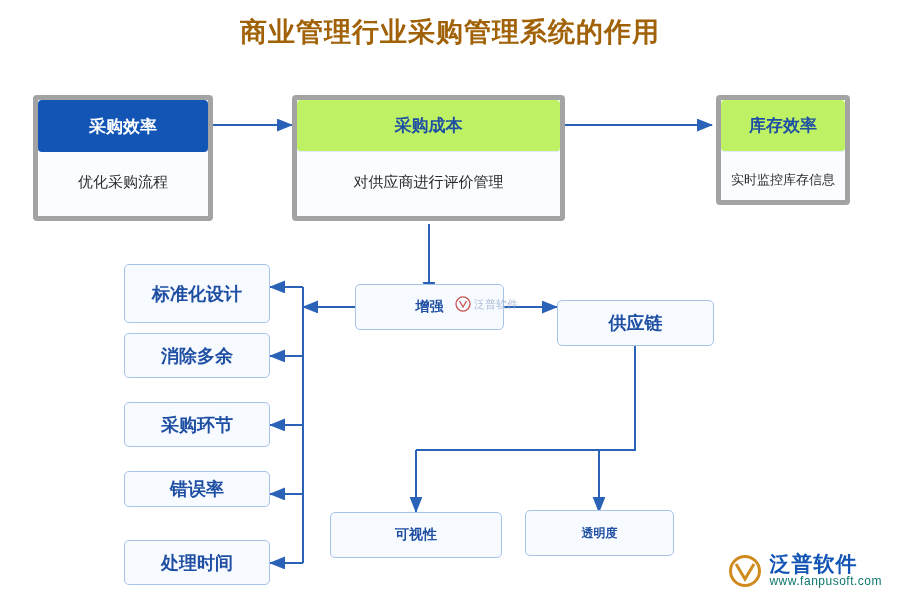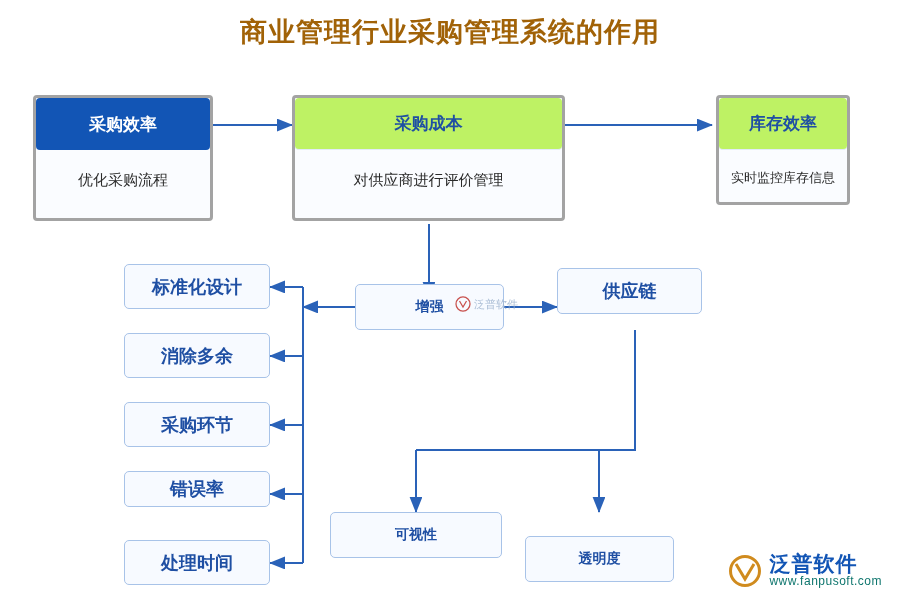--- a/index.html
+++ b/index.html
@@ -48,21 +48,21 @@
     display: flex;
     align-items: center;
     justify-content: center;
     color: #1f4fa3;
     font-weight: bold;
     font-family: "Liberation Serif", serif;
   }
   .card {
     position: absolute;
     box-sizing: border-box;
-    border: 3px solid #a3a3a3;
+    border: 5px solid #a3a3a3;
     border-radius: 4px;
     background: #fafcff;
   }
   .card .head {
     box-sizing: border-box;
     height: 52px;
     display: flex;
     align-items: center;
     justify-content: center;
     font-size: 17px;
@@ -186,47 +186,47 @@
   <div class="card" style="left:292px; top:95px; width:273px; height:126px;">
     <div class="head light">采购成本</div>
     <div class="body">对供应商进行评价管理</div>
   </div>
 
   <div class="card" style="left:716px; top:95px; width:134px; height:110px;">
     <div class="head light">库存效率</div>
     <div class="body" style="height:56px; font-size:13px;">实时监控库存信息</div>
   </div>
 
-  <div class="node" style="left:124px; top:264px; width:146px; height:45px; font-size:18px;">
+  <div class="node" style="left:124px; top:264px; width:146px; height:59px; font-size:18px;">
     <span>标准化设计</span>
   </div>
   <div class="node" style="left:124px; top:333px; width:146px; height:45px; font-size:18px;">
     <span>消除多余</span>
   </div>
   <div class="node" style="left:124px; top:402px; width:146px; height:45px; font-size:18px;">
     <span>采购环节</span>
   </div>
   <div class="node" style="left:124px; top:471px; width:146px; height:36px; font-size:18px;">
     <span>错误率</span>
   </div>
   <div class="node" style="left:124px; top:540px; width:146px; height:45px; font-size:18px;">
     <span>处理时间</span>
   </div>
 
   <div class="node" style="left:355px; top:284px; width:149px; height:46px; font-size:14px;">
     <span>增强</span>
   </div>
-  <div class="node" style="left:557px; top:268px; width:145px; height:46px; font-size:18px;">
+  <div class="node" style="left:557px; top:300px; width:157px; height:46px; font-size:18px;">
     <span>供应链</span>
   </div>
 
   <div class="node" style="left:330px; top:512px; width:172px; height:46px; font-size:14px;">
     <span>可视性</span>
   </div>
-  <div class="node" style="left:525px; top:536px; width:149px; height:46px; font-size:14px;">
+  <div class="node" style="left:525px; top:510px; width:149px; height:46px; font-size:12px;">
     <span>透明度</span>
   </div>
 
   <div class="watermark">
     <svg class="wm-mark" viewBox="0 0 32 32">
       <circle cx="16" cy="16" r="14" fill="none" stroke="#c0342f" stroke-width="2.5"></circle>
       <path d="M9 10 L16 22 L23 10" fill="none" stroke="#c0342f" stroke-width="2.5"></path>
     </svg>
     <span class="wm-text">泛普软件</span>
   </div>

